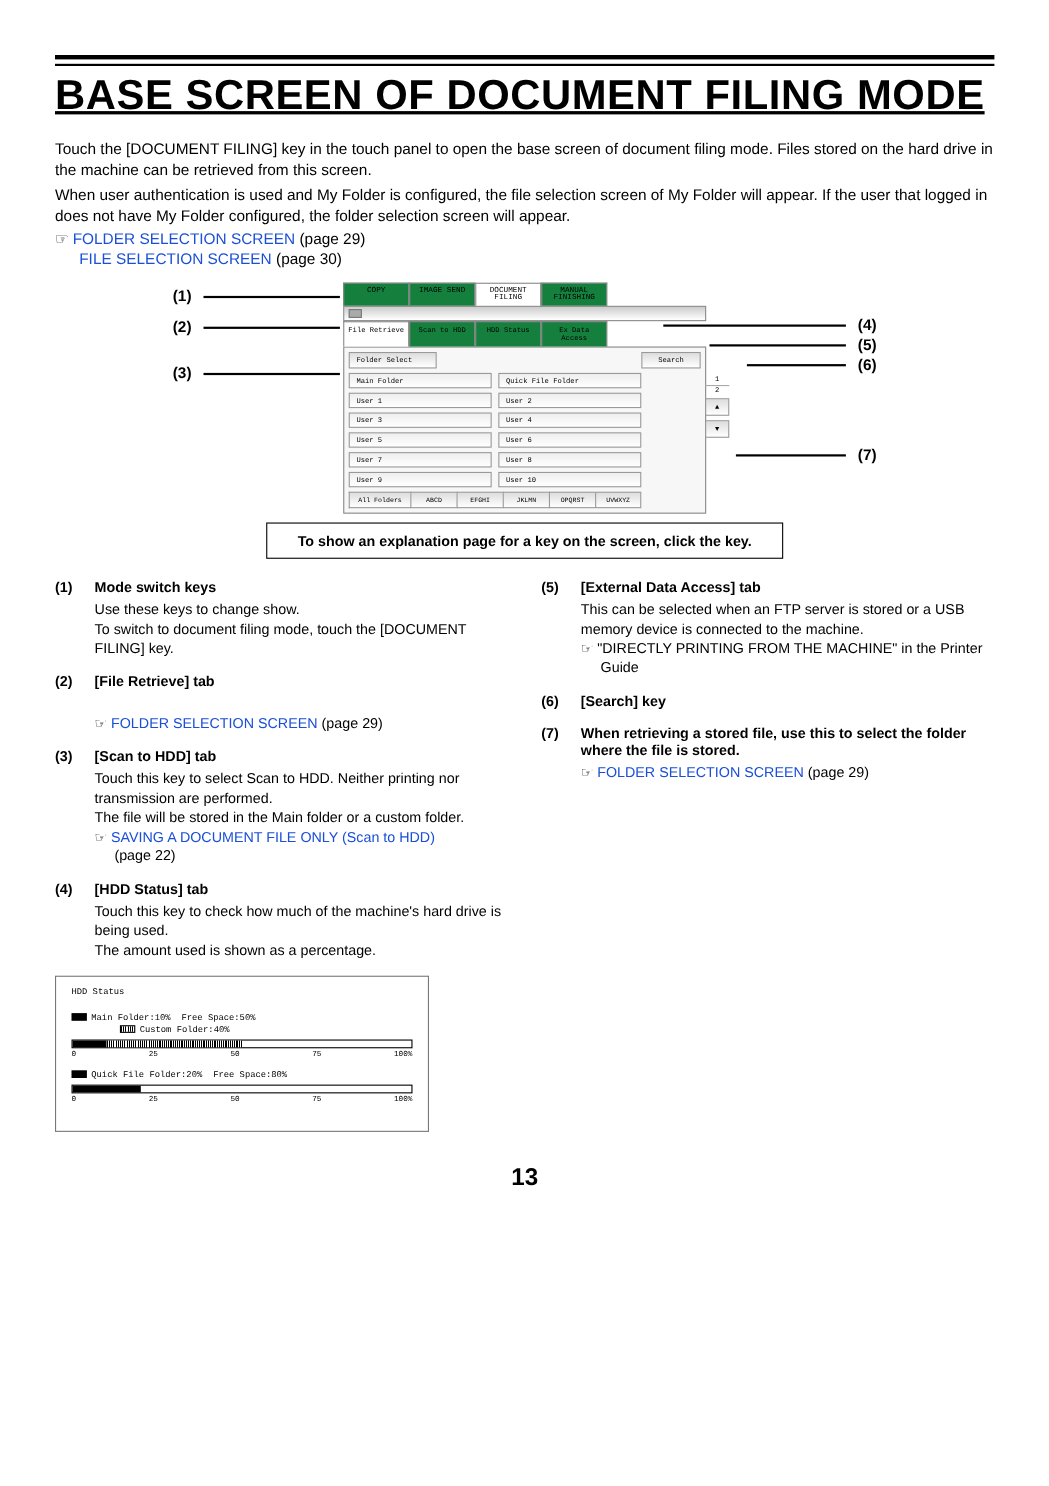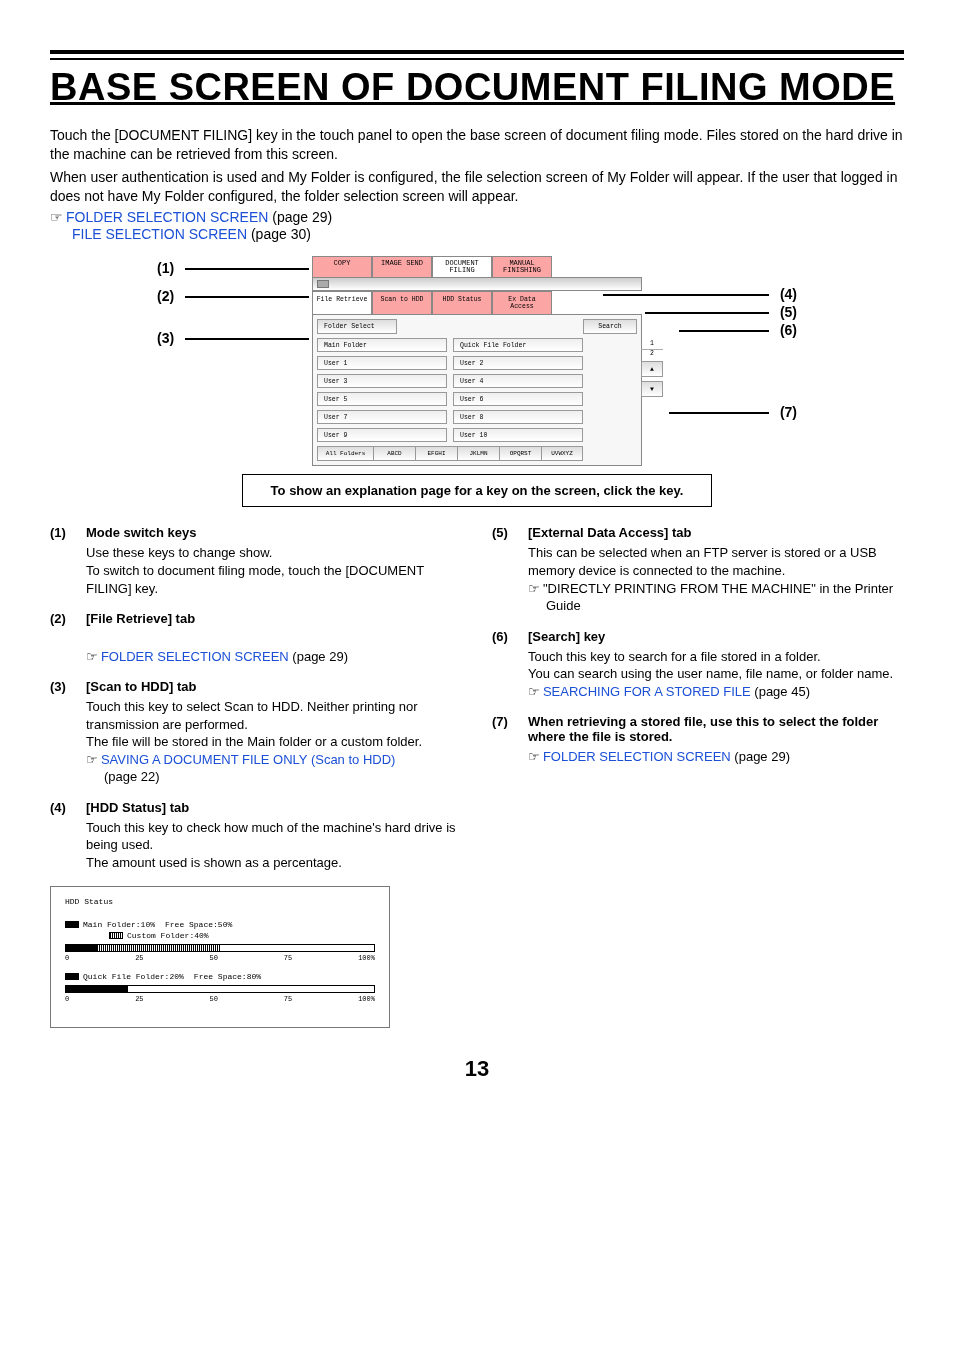--- a/index.html
+++ b/index.html
@@ -6,21 +6,21 @@
   body { font-family: Arial, Helvetica, sans-serif; font-size: 13px; color: #000; width: 954px; margin: 0 auto; padding: 50px 50px 30px 50px; background: #fff; }
   .dbl-rule { border-top: 4px solid #000; border-bottom: 2px solid #000; height: 10px; margin-bottom: 8px; }
   h1 { font-size: 38px; font-weight: bold; letter-spacing: 0.5px; line-height: 1.05; margin-bottom: 18px; text-decoration: underline; }
   .intro { font-size: 14px; line-height: 1.35; margin-bottom: 4px; }
   .ref-line { font-size: 14px; margin-left: 0; }
   .pointer-sym { font-family: serif; }
   a.link { color: #1a4fd6; text-decoration: none; }
   .screenshot-wrap { position: relative; width: 640px; margin: 14px auto 4px auto; }
   .panel { position: relative; width: 330px; margin: 0 auto; font-family: "Courier New", monospace; font-size: 7px; }
   .tabs-top, .tabs-mid { display: flex; gap: 0; }
-  .tabs-top .tab, .tabs-mid .tab { border: 1px solid #888; border-bottom: none; padding: 3px 4px; background: #fca5a5; text-align: center; flex: none; }
+  .tabs-top .tab, .tabs-mid .tab { border: 1px solid #888; border-bottom: none; padding: 3px 4px; background: #15803d; text-align: center; flex: none; }
   .tabs-top .tab { width: 60px; line-height: 1; }
   .tabs-top .tab.sel, .tabs-mid .tab.sel { background: #fff; }
   .top-strip { border: 1px solid #888; background: linear-gradient(#ccc,#fff); height: 14px; position: relative; }
   .top-strip .icon { position:absolute; left:4px; top:2px; width:12px; height:8px; background:#aaa; border:1px solid #777; }
   .tabs-mid { margin-top: 0; }
   .tabs-mid .tab { width: 60px; padding: 4px 2px; font-size: 6.5px; }
   .panel-body { border:1px solid #888; padding:4px; background:#f7f7f7; }
   .tool-row { display:flex; align-items:center; margin-bottom:4px; }
   .folder-select { border:1px solid #999; background:linear-gradient(#ddd,#fff); padding:3px 6px; width: 80px; font-size:6.5px; }
   .search-btn { border:1px solid #999; background:linear-gradient(#ddd,#fff); padding:3px 6px; width: 54px; margin-left:auto; text-align:center; font-size:6.5px; }
@@ -264,25 +264,20 @@
         <span>This can be selected when an FTP server is stored or a USB memory device is connected to the machine.</span><br>
         <span class="sub"><span class="pointer-sym">☞ </span><span>"DIRECTLY PRINTING FROM THE MACHINE" in the Printer Guide</span></span>
       </div>
     </div>
 
     <div class="item">
       <div class="item-head">
           <span class="num">(6)</span>
           <span>[Search] key</span>
         </div>
-      <div class="item-body">
-        <span>Touch this key to search for a file stored in a folder.</span><br>
-        <span>You can search using the user name, file name, or folder name.</span><br>
-        <span class="pointer-sym">☞ </span><a class="link" href="#">SEARCHING FOR A STORED FILE</a><span> (page 45)</span>
-      </div>
     </div>
 
     <div class="item">
       <div class="item-head">
           <span class="num">(7)</span>
           <span>When retrieving a stored file, use this to select the folder where the file is stored.</span>
         </div>
       <div class="item-body">
         <span class="pointer-sym">☞ </span><a class="link" href="#">FOLDER SELECTION SCREEN</a><span> (page 29)</span>
       </div>

